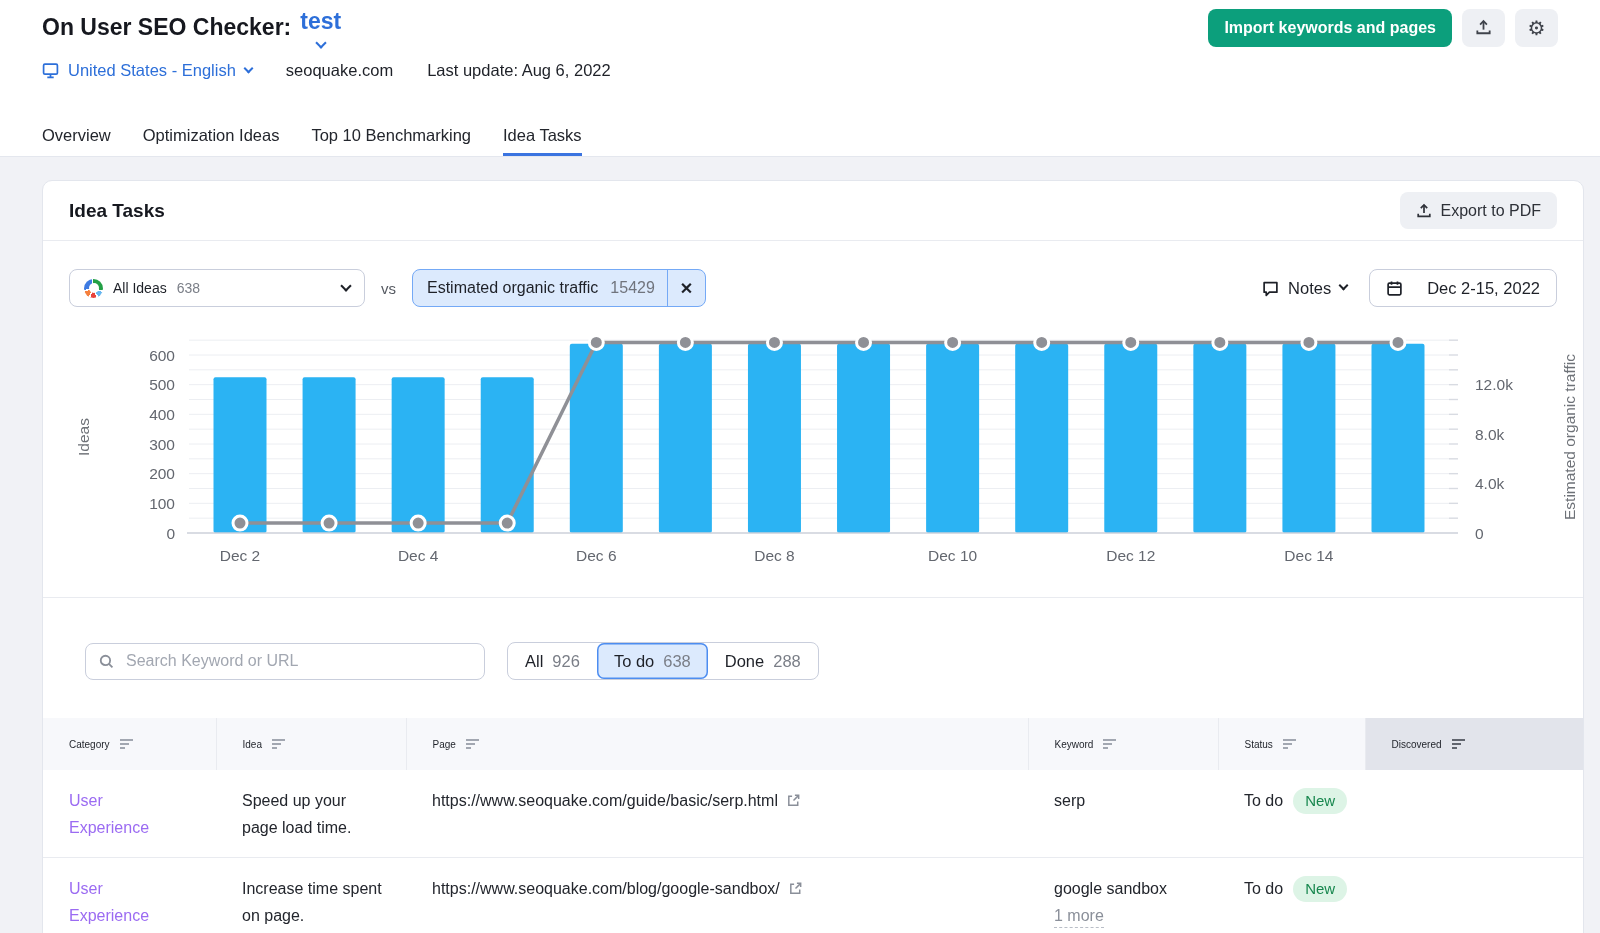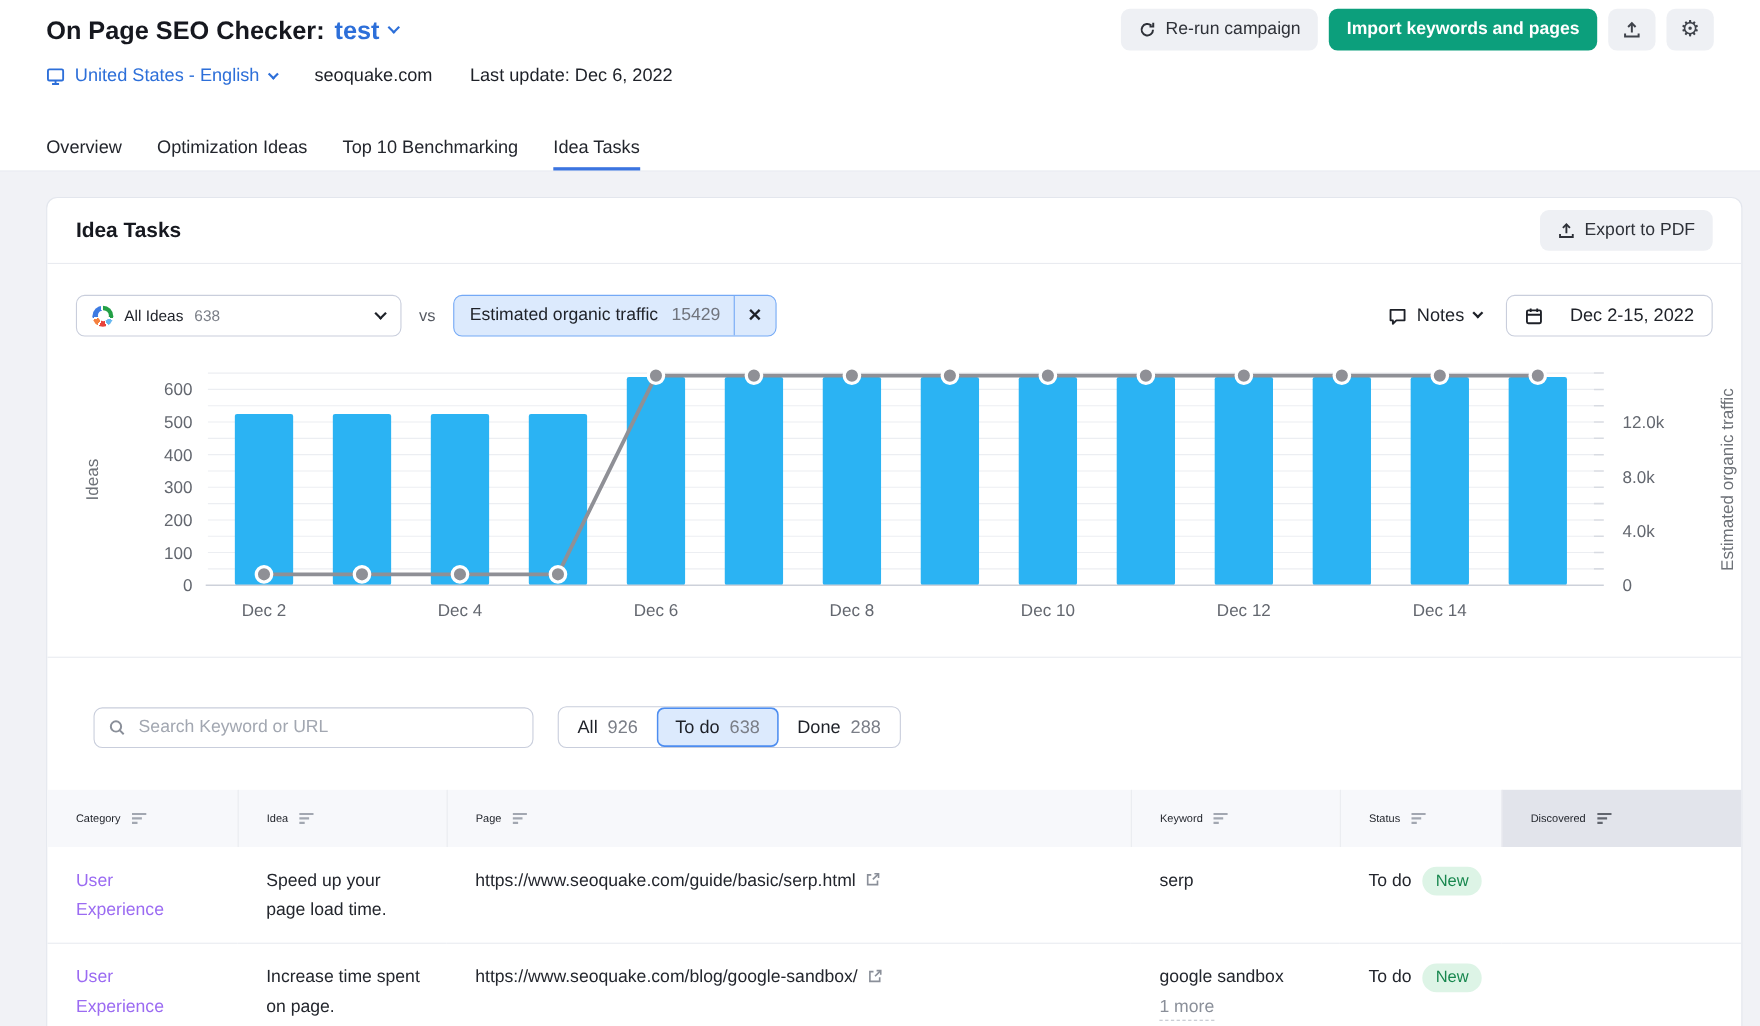--- a/index.html
+++ b/index.html
@@ -3,21 +3,21 @@
 <meta charset="utf-8">
 <style>
   * { margin:0; padding:0; box-sizing:border-box; }
   html,body { width:1600px; height:933px; overflow:hidden; }
   body { font-family:"Liberation Sans", sans-serif; background:#F1F2F6; color:#1E2128; }
 
   
   .topbar { background:#fff; padding:8px 42px 0 42px; border-bottom:1px solid #E4E7EE; }
   .title-row { display:flex; align-items:center; }
   .page-title { font-size:23px; font-weight:700; color:#16181F; }
-  .campaign { font-size:23px; font-weight:700; color:#2D6FD9; margin-left:9px; display:flex; align-items:center; gap:9px; cursor:pointer; }
+  .campaign { font-size:23px; font-weight:700; color:#2D6FD9; margin-left:9px; display:flex; align-items:center; gap:9px; cursor:pointer;flex-direction:column; }
   .chev { display:inline-block; width:8px; height:8px; border-right:2.2px solid currentColor; border-bottom:2.2px solid currentColor; transform:rotate(45deg); margin-top:-5px; }
   .chev.sm { width:7px; height:7px; }
   .title-actions { margin-left:auto; display:flex; align-items:center; gap:10px; }
   .btn { display:flex; align-items:center; gap:9px; height:38px; padding:0 16px; border:none; border-radius:8px; font-size:16px; font-family:inherit; cursor:pointer; }
   .btn-gray { background:#EEF0F4; color:#2E3138; }
   .btn-green { background:#0C9F7C; color:#fff; font-weight:700; }
   .icon-btn { width:43px; height:38px; display:flex; align-items:center; justify-content:center; background:#EEF0F4; border:none; border-radius:8px; cursor:pointer; color:#3F434B; }
 
   .meta-row { display:flex; align-items:flex-start; gap:34px; margin-top:14px; font-size:16.5px; }
   .locale { color:#2D6FD9; display:flex; align-items:center; gap:9px; cursor:pointer; }
@@ -79,33 +79,26 @@
   .status-cell { white-space:nowrap; }
   .badge { display:inline-block; background:#DDF4E6; color:#17874E; border-radius:14px; padding:2px 12px; font-size:15px; margin-left:10px; line-height:22px; }
 
   svg.ico { display:block; }
 </style>
 </head>
 <body>
 
 <div class="topbar">
   <div class="title-row">
-    <span class="page-title">On Page SEO Checker:</span>
+    <span class="page-title">On User SEO Checker:</span>
     <span class="campaign">
       <span>test</span>
       <span class="chev"></span>
     </span>
     <span class="title-actions">
-      <button class="btn btn-gray">
-        <svg class="ico" width="16" height="16" viewBox="0 0 16 16" fill="none" stroke="#2E3138" stroke-width="1.8">
-            <path d="M13.2 8a5.2 5.2 0 1 1-1.6-3.75"></path>
-            <polyline points="13.4,1.6 13.4,5 10,5"></polyline>
-          </svg>
-        <span>Re-run campaign</span>
-      </button>
       <button class="btn btn-green">
         <span>Import keywords and pages</span>
       </button>
       <button class="icon-btn">
         <svg class="ico" width="17" height="17" viewBox="0 0 16 16" fill="none" stroke="#3F434B" stroke-width="1.7">
             <path d="M8 10V2.2"></path>
             <path d="M4.8 5.2 8 2 11.2 5.2"></path>
             <path d="M2.2 10.8v2.6h11.6v-2.6"></path>
           </svg>
       </button>
@@ -118,21 +111,21 @@
   <div class="meta-row">
     <span class="locale">
       <svg class="ico" width="17" height="17" viewBox="0 0 16 16" fill="none" stroke="#2D6FD9" stroke-width="1.6">
           <rect x="1.5" y="2" width="13" height="9.5" rx="1.2"></rect>
           <path d="M8 11.5v2.5M5 14.5h6"></path>
         </svg>
       <span>United States - English</span>
       <span class="chev sm"></span>
     </span>
     <span class="meta-text">seoquake.com</span>
-    <span class="meta-text">Last update: Dec 6, 2022</span>
+    <span class="meta-text">Last update: Aug 6, 2022</span>
   </div>
 
   <div class="tabs">
     <span class="tab">Overview</span>
     <span class="tab">Optimization Ideas</span>
     <span class="tab">Top 10 Benchmarking</span>
     <span class="tab active">Idea Tasks</span>
   </div>
 </div>
 

